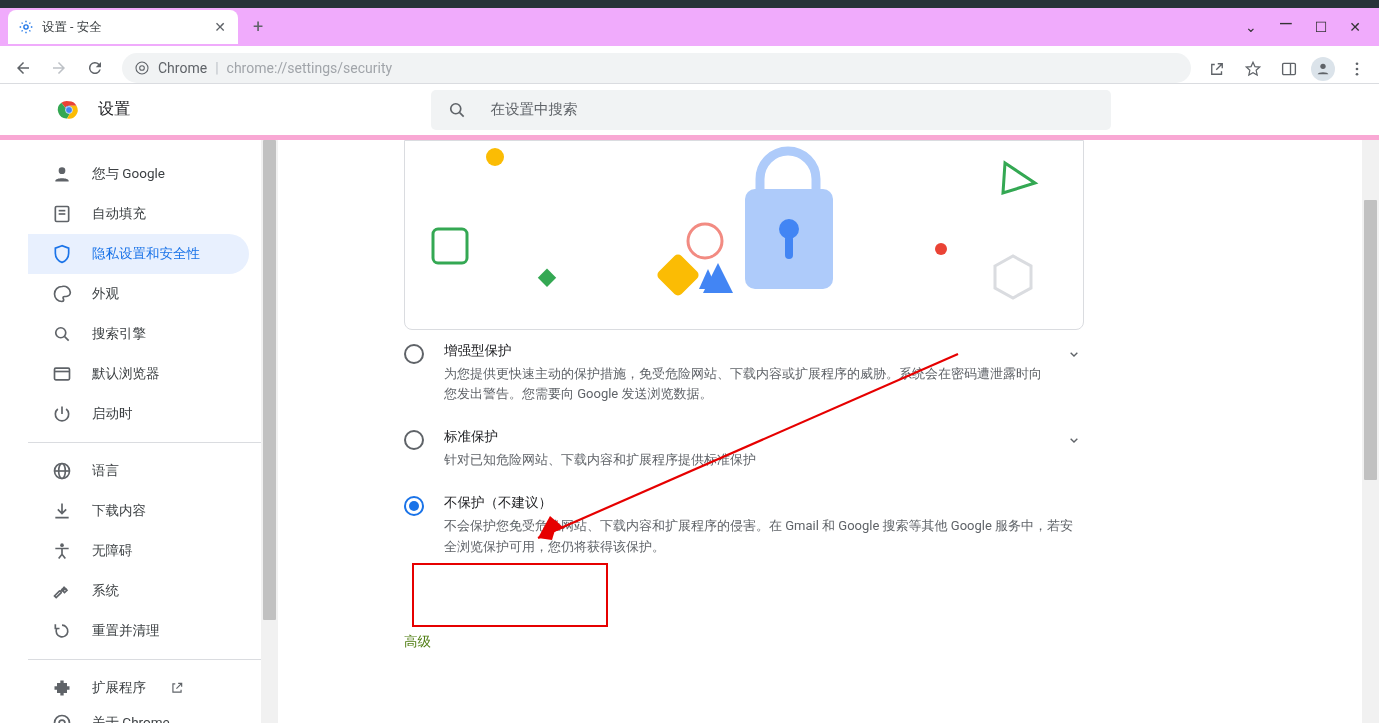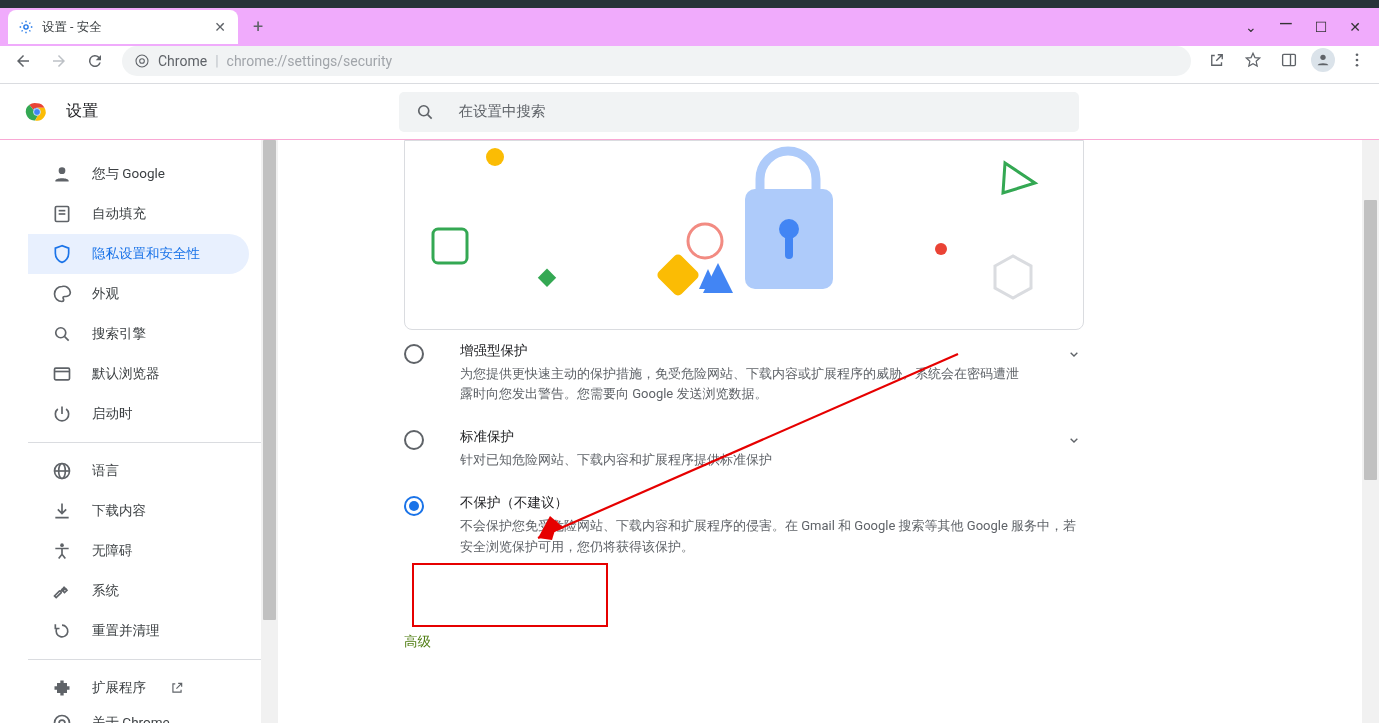--- a/index.html
+++ b/index.html
@@ -10,33 +10,33 @@
   .tabstrip { height: 38px; background: #f0abfc; display: flex; align-items: center; }
   .tab { height: 34px; background: #fff; border-radius: 8px 8px 0 0; margin-left: 8px; width: 230px; display: flex; align-items: center; padding: 0 10px; font-size: 12.5px; color: #3c4043; }
   .tab .favicon { width: 16px; height: 16px; margin-right: 8px; }
   .tab .title { flex: 1; white-space: nowrap; overflow: hidden; }
   .tab .close { color: #5f6368; font-size: 14px; padding: 0 2px; }
   .newtab { width: 28px; height: 28px; display:flex;align-items:center;justify-content:center; color:#5f6368; font-size:18px; margin-left:6px; margin-bottom:2px;}
   .win-controls { position:absolute; top:8px; right:0; height:38px; display:flex; align-items:center; gap:22px; padding:0 18px; color:#333; }
   .win-controls span{font-size:14px;}
 
   
-  .toolbar { height: 38px; background:#fff; border-bottom:1px solid #dadce0; display:flex; align-items:flex-start; padding:0 8px; gap:6px;}
+  .toolbar { height: 38px; background:#fff; border-bottom:1px solid #dadce0; display:flex; align-items:flex-end; padding:0 8px; gap:6px;}
   .tb-btn { width:30px; height:30px; display:flex;align-items:center;justify-content:center; color:#5f6368; border-radius:50%;}
   .tb-btn.disabled{color:#bdc1c6;}
   .omnibox { flex:1; height:30px; background:#f1f3f4; border-radius:15px; display:flex; align-items:center; padding:0 12px; font-size:14px; color:#5f6368; gap:8px; margin:0 6px;}
   .omnibox .chrome-label{color:#5f6368;}
   .omnibox .divider{color:#bdc1c6;}
   .omnibox .url{color:#a1a5aa;}
   .tb-right{display:flex;align-items:center;gap:8px;}
   .avatar{width:24px;height:24px;border-radius:50%;background:#dbe3ea;display:flex;align-items:center;justify-content:center;color:#5f6368;}
   .tb-ic{width:28px;height:28px;display:flex;align-items:center;justify-content:center;color:#5f6368;}
 
   
-  .settings-header{height:56px;background:#fff;border-bottom:1px solid #f9a8d4;display:flex;align-items:center;}
+  .settings-header{height:56px;background:#fff;border-bottom:5px solid #f9a8d4;display:flex;align-items:center;padding-left:32px;}
   .settings-header .logo{width:26px;height:26px;margin-left:24px;margin-right:16px;}
   .settings-header .title{font-size:16px;color:#202124;letter-spacing:.25px;}
   .search-wrap{margin-left:300px;}
   .search-box{width:680px;height:40px;background:#f1f3f4;border-radius:5px;display:flex;align-items:center;padding:0 16px;color:#5f6368;font-size:14.5px;gap:24px;}
 
   
   .body{display:flex;height:calc(723px - 8px - 38px - 38px - 56px);position:relative;padding-left:28px;}
   .sidebar{width:250px;height:100%;overflow:hidden;position:relative;}
   .sidebar-inner{width:233px;height:100%;overflow-y:auto;}
   .side-scroll{position:absolute;right:0;top:0;width:17px;height:100%;background:#f1f1f1;}
@@ -53,21 +53,21 @@
   .main{flex:1;position:relative;overflow:hidden;background:#fff;}
   .main-scroll{position:absolute;right:0;top:0;width:17px;height:100%;background:#f1f1f1;}
   .main-thumb{position:absolute;right:2px;width:13px;background:#c1c1c1;border-radius:1px;}
   .content{width:680px;margin-left:126px;}
 
   
   .hero{height:190px;background:#fff;border-radius:0 0 8px 8px;border:1px solid #dadce0;position:relative;overflow:hidden;}
   
   .section-title{font-size:13.5px;color:#3c4043;margin-top:40px;margin-bottom:14px;}
 
-  .radio-row{display:flex;align-items:flex-start;padding:12px 0;gap:36px;cursor:pointer;}
+  .radio-row{display:flex;align-items:flex-start;padding:12px 0;gap:20px;cursor:pointer;}
   .radio{width:20px;height:20px;border:2px solid #5f6368;border-radius:50%;flex-shrink:0;margin-top:2px;display:flex;align-items:center;justify-content:center;}
   .radio.selected{border-color:#1a73e8;}
   .radio.selected::after{content:"";width:10px;height:10px;background:#1a73e8;border-radius:50%;}
   .radio-body{flex:1;}
   .radio-title{font-size:13.5px;color:#202124;margin-bottom:4px;}
   .radio-desc{font-size:13px;color:#5f6368;line-height:1.55;}
   .expand{width:20px;height:20px;color:#5f6368;display:flex;align-items:center;justify-content:center;flex-shrink:0;margin-top:2px;}
 
   .highlight-box{position:absolute;border:2px solid #e60000;pointer-events:none;}
   .arrow-svg{position:absolute;pointer-events:none;}

